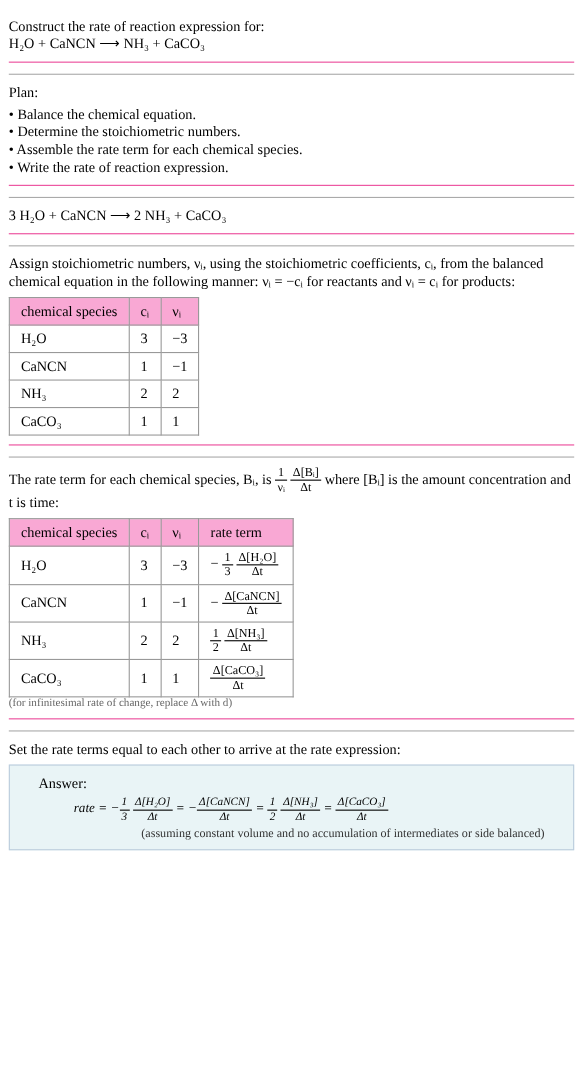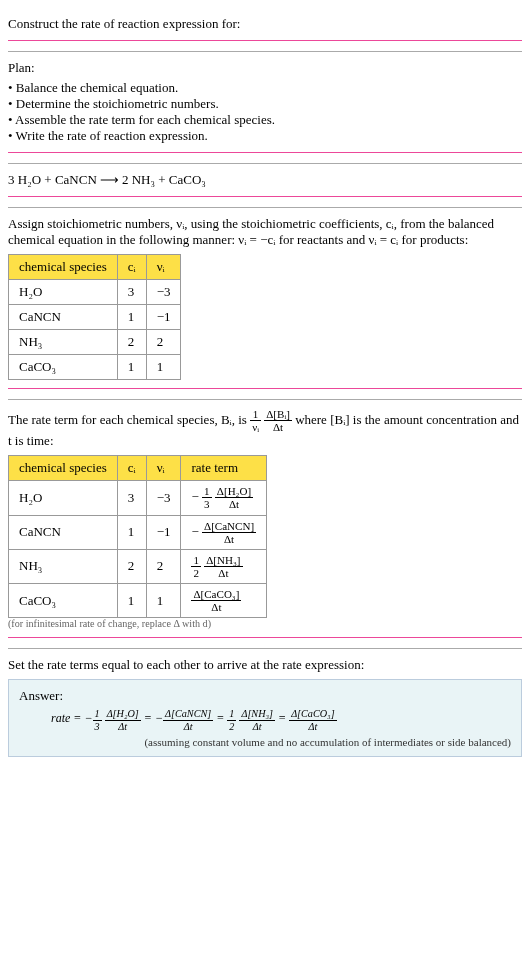--- a/index.html
+++ b/index.html
@@ -26,46 +26,47 @@
   table.tab {
     border-collapse: collapse;
     margin-top: 6px;
   }
   table.tab th, table.tab td {
     border: 1px solid #999;
     padding: 4px 10px;
     text-align: left;
     font-weight: normal;
   }
-  table.tab th { background: #fde047; }
+  table.tab th { background: #f9a8d4; }
   .frac {
     display: inline-block;
     vertical-align: middle;
     text-align: center;
     font-size: 0.85em;
     line-height: 1.1;
   }
   .frac .num { display: block; border-bottom: 1px solid #000; padding: 0 2px; }
   .frac .den { display: block; padding: 0 2px; }
   .small { font-size: 0.78em; color: #666; }
   .answer-box {
     background: #e9f4f6;
     border: 1px solid #bcd;
-    padding: 8px 10px;
+    padding: 8px 26px;
     margin-top: 6px;
   }
   .answer-box .lbl { font-size: 13px; margin-bottom: 4px; }
   .answer-box .eqline { font-size: 12px; margin-left: 32px; font-style: italic; }
   .answer-box .assume { font-size: 11px; text-align: right; margin-top: 4px; color: #333; }
 </style>
 </head>
 <body>
 
 <div class="section notop">
   <div>Construct the rate of reaction expression for:</div>
+  <div class="eq">H₂O + CaNCN ⟶ NH₃ + CaCO₃</div>
 </div>
 
 <div class="section">
   <div>Plan:</div>
   <ul class="plan">
     <li>Balance the chemical equation.</li>
     <li>Determine the stoichiometric numbers.</li>
     <li>Assemble the rate term for each chemical species.</li>
     <li>Write the rate of reaction expression.</li>
   </ul>

